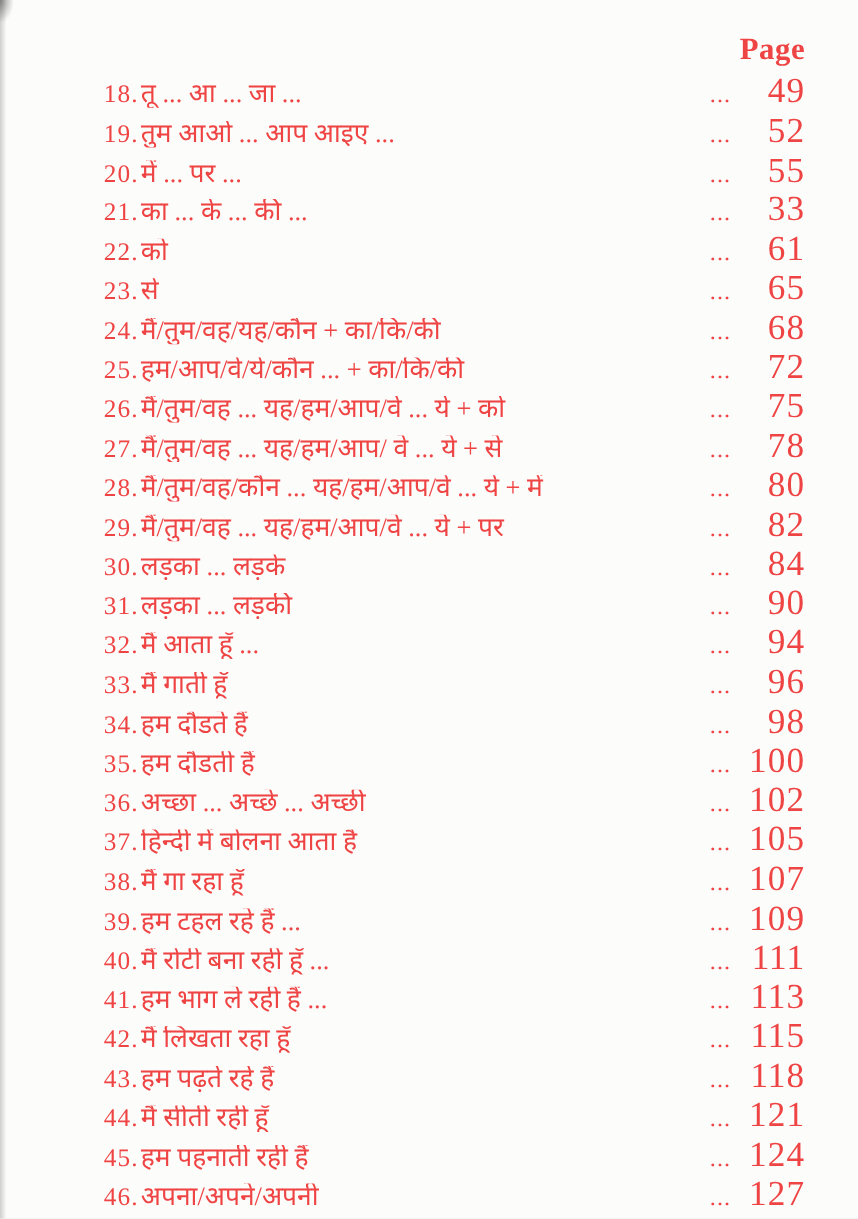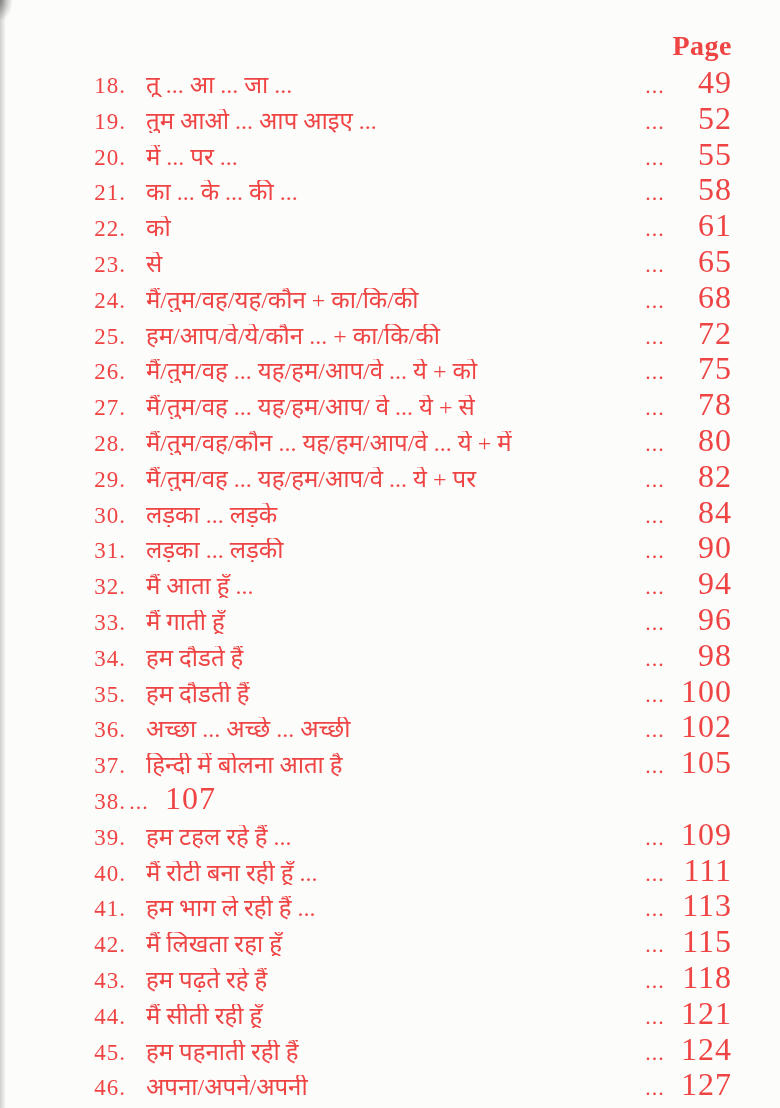--- a/index.html
+++ b/index.html
@@ -33,21 +33,21 @@
   .toc-row{
     display:flex;align-items:baseline;
     height:35.8px;
     padding-left:40px;
   }
   .entry-num{
     flex:0 0 48px;margin-left:38px;text-align:right;
     font-size:23px;letter-spacing:1px;
   }
   .entry-title{
-    flex:1 1 auto;margin-left:20px;
+    flex:1 1 auto;margin-left:2px;
     font-size:24px;line-height:1;
     white-space:nowrap;overflow:hidden;
     font-family:"Liberation Serif","DejaVu Sans",serif;
   }
   .entry-sep{
     flex:0 0 26px;text-align:center;
     font-size:22px;letter-spacing:1px;
   }
   .entry-page{
     flex:0 0 64px;margin-right:48px;text-align:right;
@@ -77,21 +77,21 @@
       <div class="toc-row">
         <span class="entry-num">20.</span>
         <span class="entry-title">में ... पर ...</span>
         <span class="entry-sep">...</span>
         <span class="entry-page">55</span>
       </div>
       <div class="toc-row">
         <span class="entry-num">21.</span>
         <span class="entry-title">का ... के ... की ...</span>
         <span class="entry-sep">...</span>
-        <span class="entry-page">58</span>
+        <span class="entry-page">33</span>
       </div>
       <div class="toc-row">
         <span class="entry-num">22.</span>
         <span class="entry-title">को</span>
         <span class="entry-sep">...</span>
         <span class="entry-page">61</span>
       </div>
       <div class="toc-row">
         <span class="entry-num">23.</span>
         <span class="entry-title">से</span>
@@ -177,20 +177,21 @@
         <span class="entry-page">102</span>
       </div>
       <div class="toc-row">
         <span class="entry-num">37.</span>
         <span class="entry-title">हिन्दी में बोलना आता है</span>
         <span class="entry-sep">...</span>
         <span class="entry-page">105</span>
       </div>
       <div class="toc-row">
         <span class="entry-num">38.</span>
+        <span class="entry-title">मैं गा रहा हूँ</span>
         <span class="entry-sep">...</span>
         <span class="entry-page">107</span>
       </div>
       <div class="toc-row">
         <span class="entry-num">39.</span>
         <span class="entry-title">हम टहल रहे हैं ...</span>
         <span class="entry-sep">...</span>
         <span class="entry-page">109</span>
       </div>
       <div class="toc-row">

